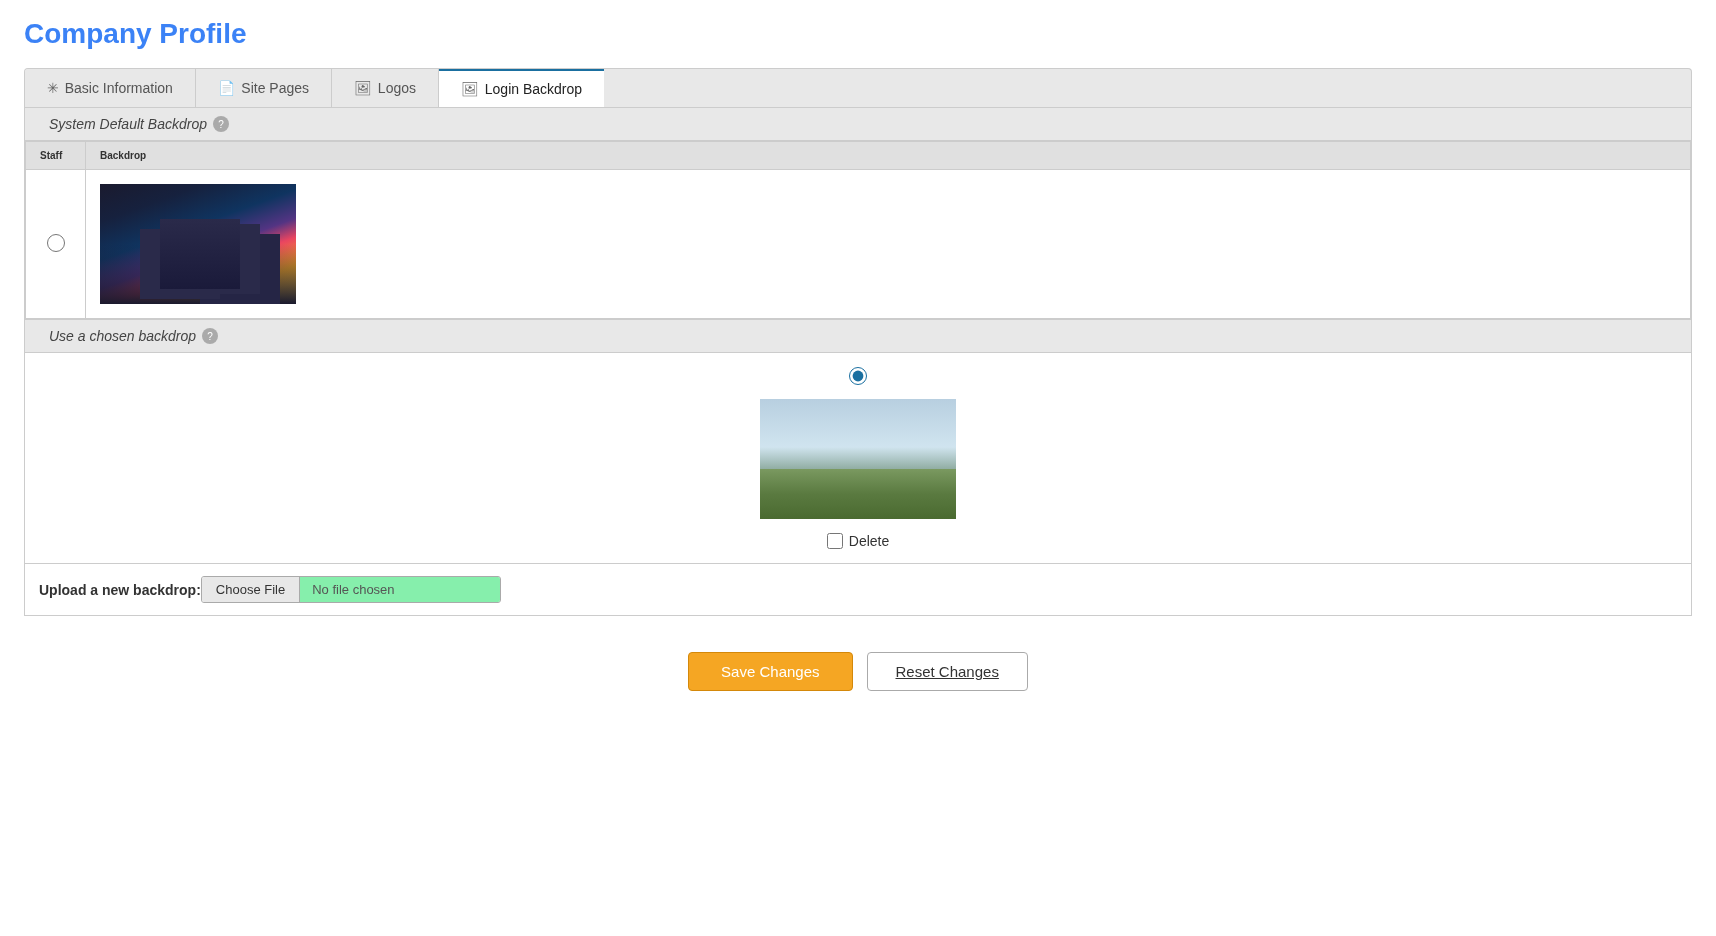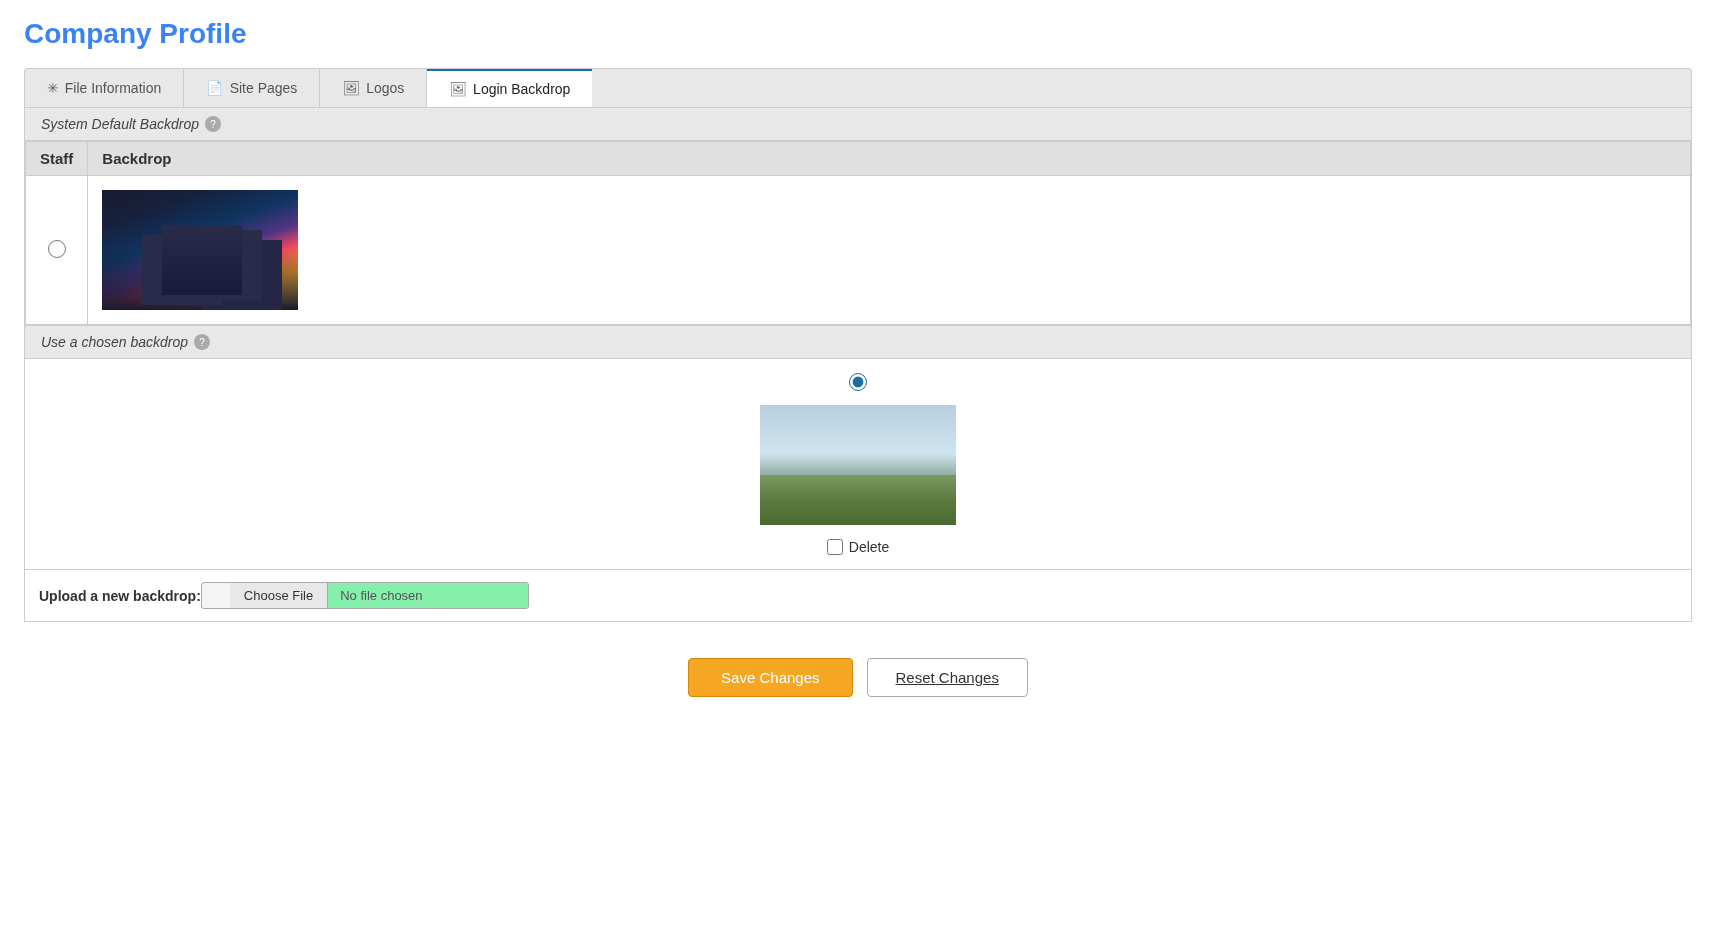--- a/index.html
+++ b/index.html
@@ -54,21 +54,21 @@
     .tab-icon { font-size: 14px; color: #666; }
     
     .content-area {
       border: 1px solid #ccc;
       background: #fff;
       padding: 0;
     }
     
     .section-header {
       background: #e8e8e8;
-      padding: 8px 16px;
+      padding: 8px 24px;
       font-style: italic;
       font-size: 14px;
       color: #444;
       display: flex;
       align-items: center;
       gap: 6px;
       border-bottom: 1px solid #ccc;
     }
     .section-header .help-icon {
       display: inline-flex;
@@ -87,21 +87,21 @@
     .backdrop-table {
       width: 100%;
       border-collapse: collapse;
     }
     .backdrop-table th {
       background: #e0e0e0;
       border: 1px solid #ccc;
       padding: 8px 14px;
       text-align: left;
       font-weight: bold;
-      font-size: 15px;
+      font-size: 10px;
     }
     .backdrop-table td {
       border: 1px solid #ccc;
       padding: 14px;
       vertical-align: middle;
     }
     .backdrop-table td.radio-cell {
       width: 60px;
       text-align: center;
     }
@@ -193,21 +193,20 @@
       font-size: 14px;
       white-space: nowrap;
     }
     .file-input-wrapper {
       display: flex;
       align-items: center;
       border: 1px solid #aaa;
       border-radius: 3px;
       overflow: hidden;
       background: #f5f5f5;
-      padding-left: 28px;
     }
     .choose-file-btn {
       padding: 5px 14px;
       background: #e8e8e8;
       border: none;
       border-right: 1px solid #aaa;
       cursor: pointer;
       font-size: 13px;
       color: #333;
     }
@@ -248,21 +247,21 @@
   </style>
 </head>
 <body>
 
 <div class="page-wrapper">
   <h1 class="page-title">Company Profile</h1>
 
   <div class="tabs-bar">
     <div class="tab">
       <span class="tab-icon">✳</span>
-      <span>File Information</span>
+      <span>Basic Information</span>
     </div>
     <div class="tab">
       <span class="tab-icon">📄</span>
       <span>Site Pages</span>
     </div>
     <div class="tab">
       <span class="tab-icon">🖼</span>
       <span>Logos</span>
     </div>
     <div class="tab active">

